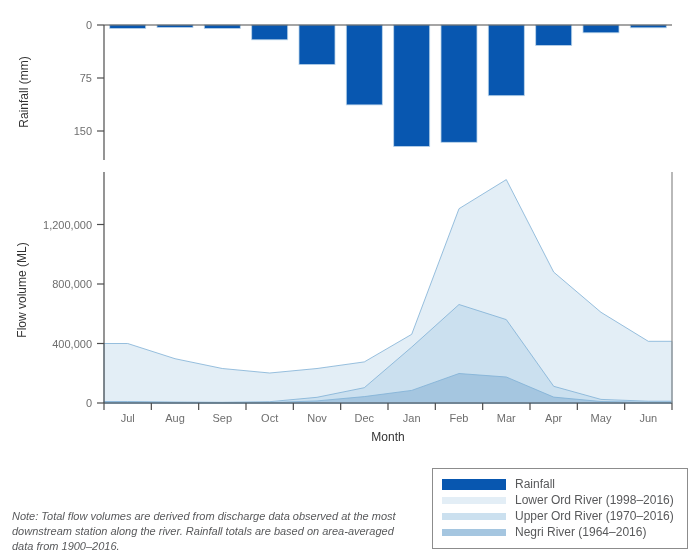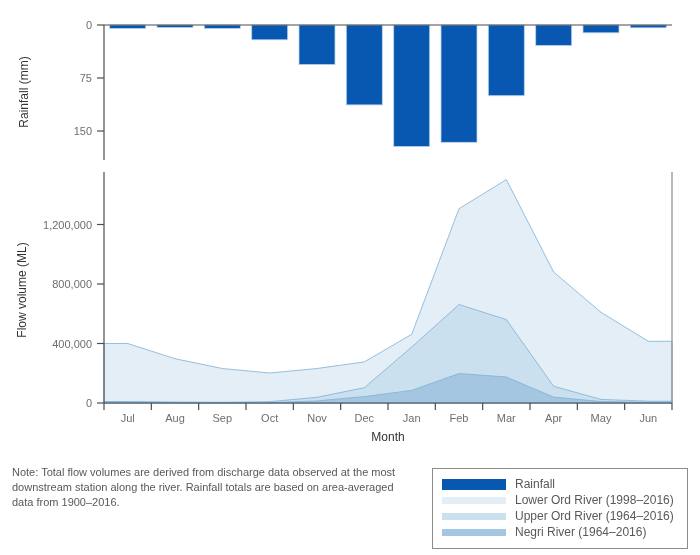--- a/index.html
+++ b/index.html
@@ -14,21 +14,22 @@
   }
   #root{position:absolute;left:0;top:0;width:700px;height:555px;}
 
   
   .tick-text{font-family:"Liberation Sans",sans-serif;font-size:11px;fill:#6e6e6e;}
   .axis-title{font-family:"Liberation Sans",sans-serif;font-size:12px;fill:#333333;}
 
   
   .note{
     position:absolute;
-    left:12px;top:465px;width:395px;
+    left:12px;top:509px;width:395px;
+    font-style:italic;
     font-size:11px;
     line-height:15px;
     color:#58595b;
   }
 
   
   .legend{
     position:absolute;
     left:432px;top:468px;
     width:256px;
@@ -148,21 +149,21 @@
       <div class="legend-row">
         <div class="legend-swatch" style="background: rgb(8, 87, 176);"></div>
         <span class="legend-label">Rainfall</span>
       </div>
       <div class="legend-row">
         <div class="legend-swatch thin" style="background: rgb(227, 238, 246); border: 0px;"></div>
         <span class="legend-label">Lower Ord River (1998–2016)</span>
       </div>
       <div class="legend-row">
         <div class="legend-swatch thin" style="background: rgb(203, 224, 239); border: 0px;"></div>
-        <span class="legend-label">Upper Ord River (1964–2016)</span>
+        <span class="legend-label">Upper Ord River (1970–2016)</span>
       </div>
       <div class="legend-row">
         <div class="legend-swatch thin" style="background: rgb(165, 198, 224); border: 0px;"></div>
         <span class="legend-label">Negri River (1964–2016)</span>
       </div>
     </div>
 
 </div>
 
 </body></html>

